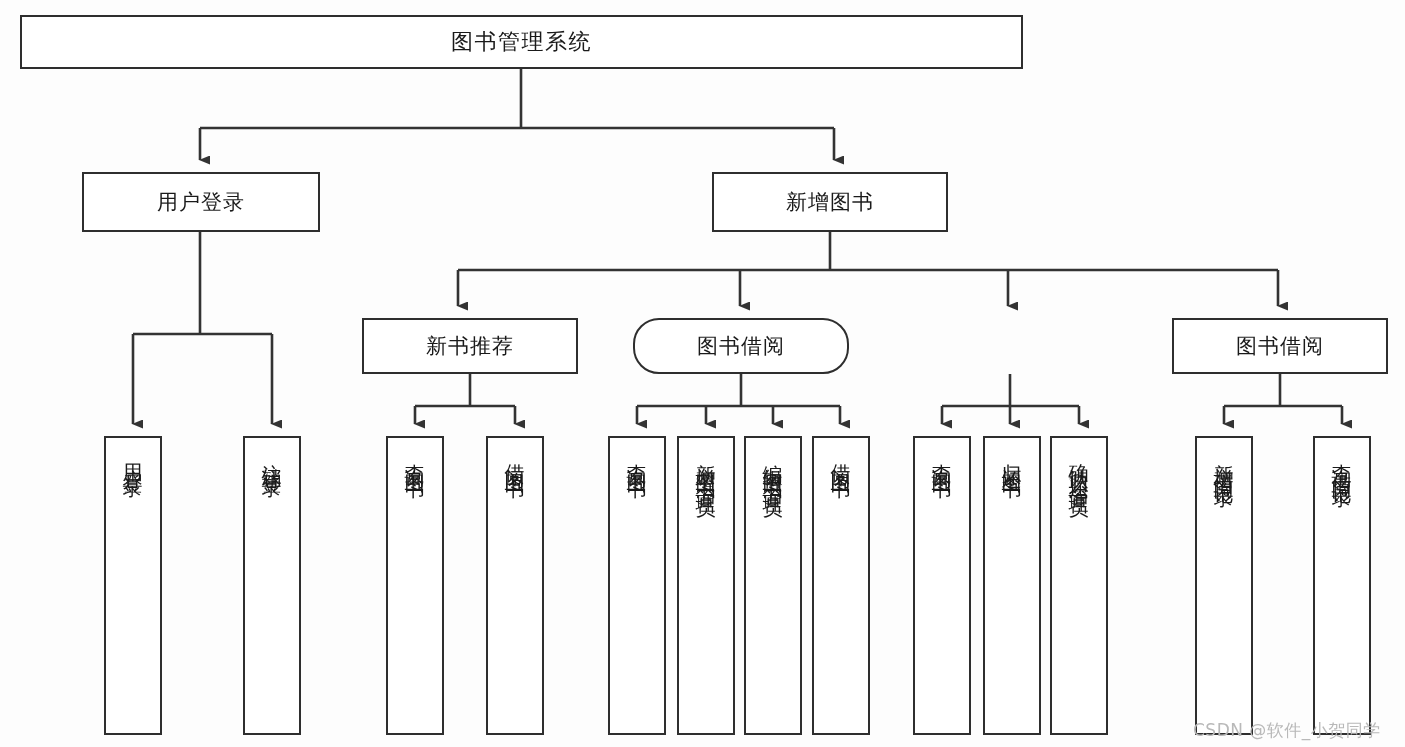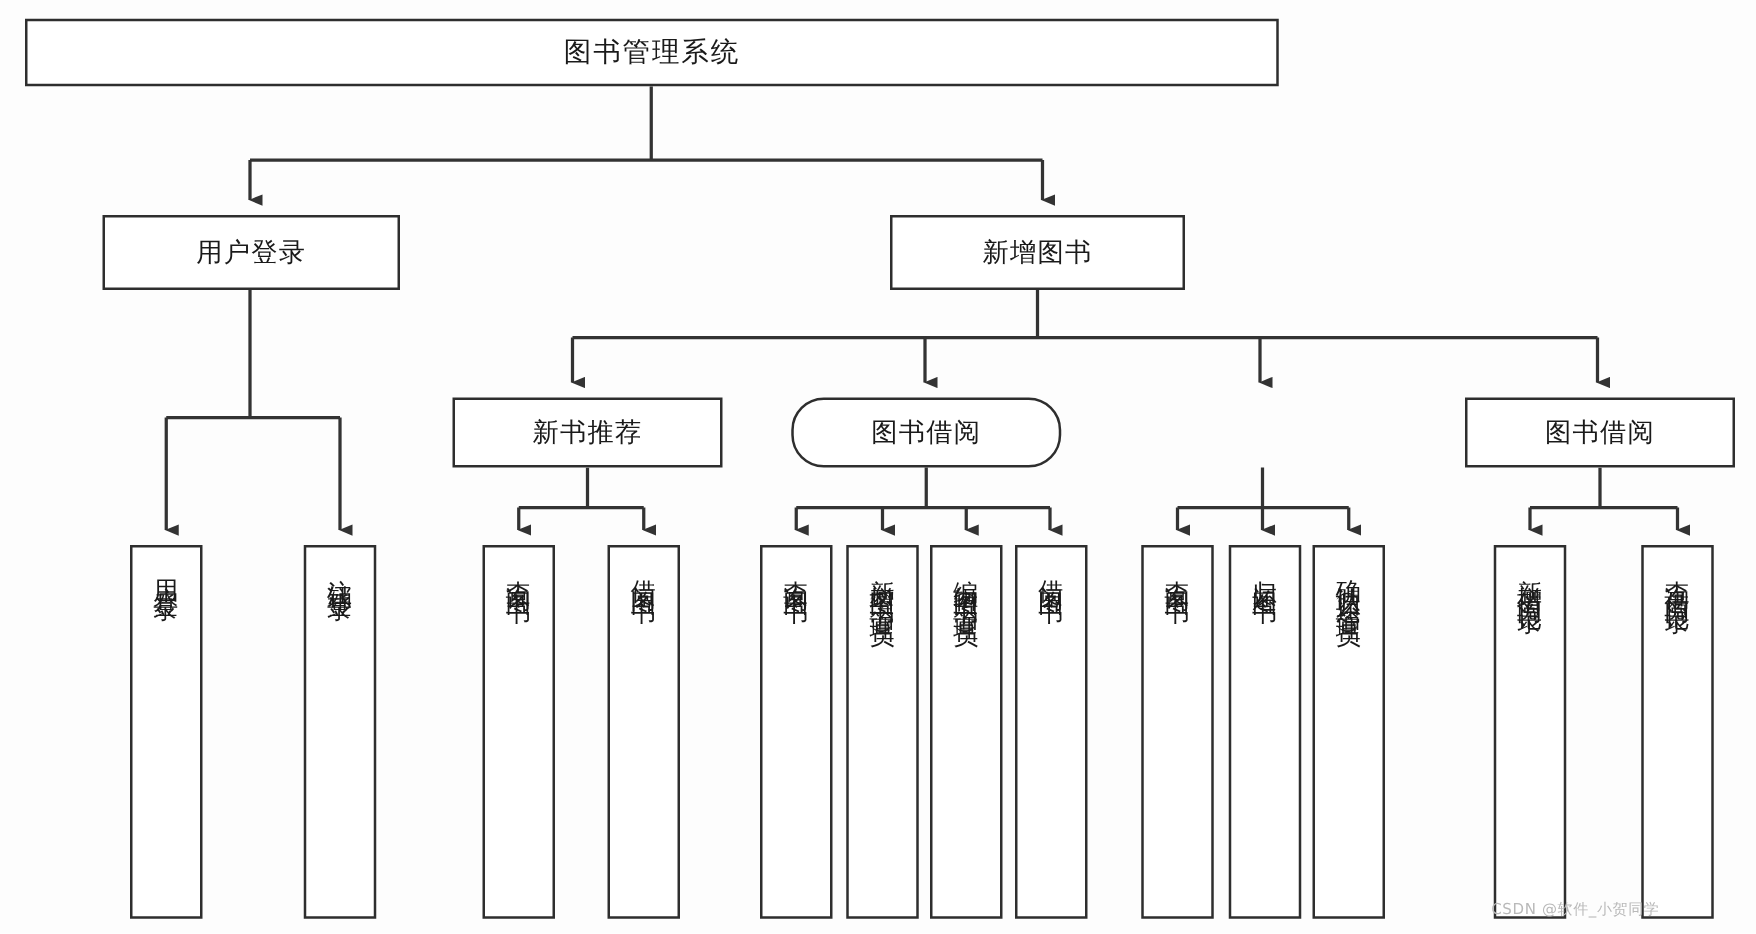--- a/index.html
+++ b/index.html
@@ -51,21 +51,21 @@
   .vtext {
     writing-mode: vertical-rl;
     text-orientation: upright;
     letter-spacing: 5px;
     line-height: 1;
     white-space: nowrap;
   }
   .watermark {
     position: absolute;
     color: #b9b9b9;
-    font-size: 12px;
+    font-size: 17px;
     letter-spacing: 0.5px;
     white-space: nowrap;
   }
 </style>
 </head>
 <body>
 
 <div id="canvas">
 
   <svg class="wires" viewBox="0 0 1405 747" xmlns="http://www.w3.org/2000/svg">

